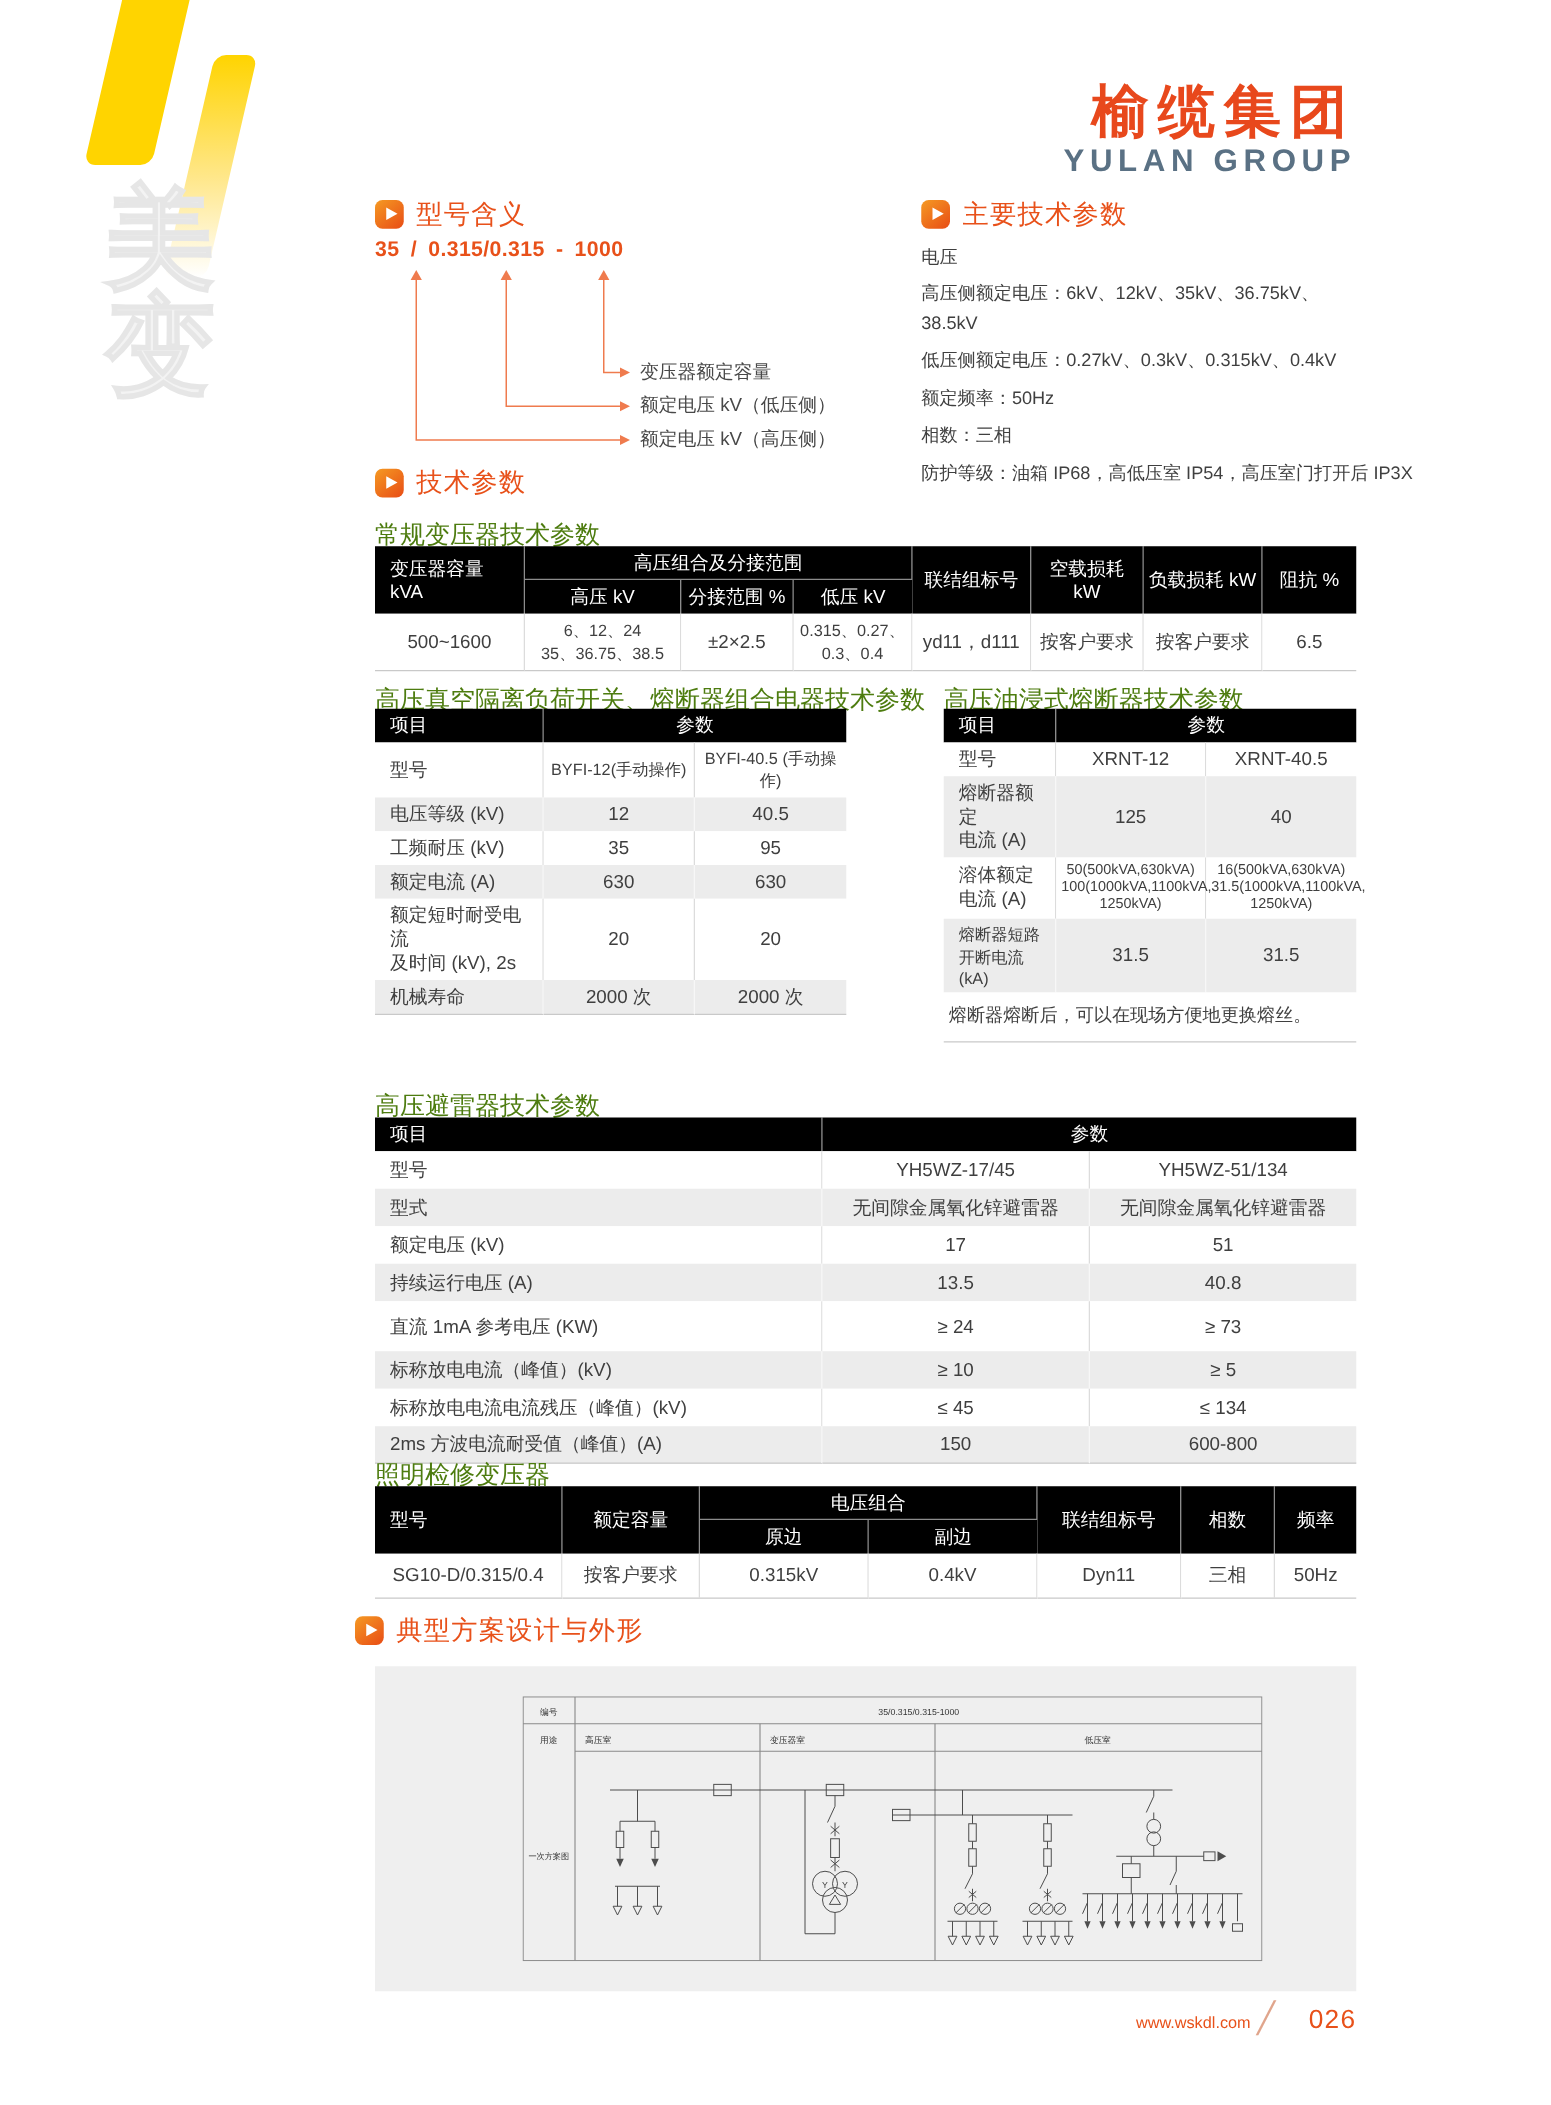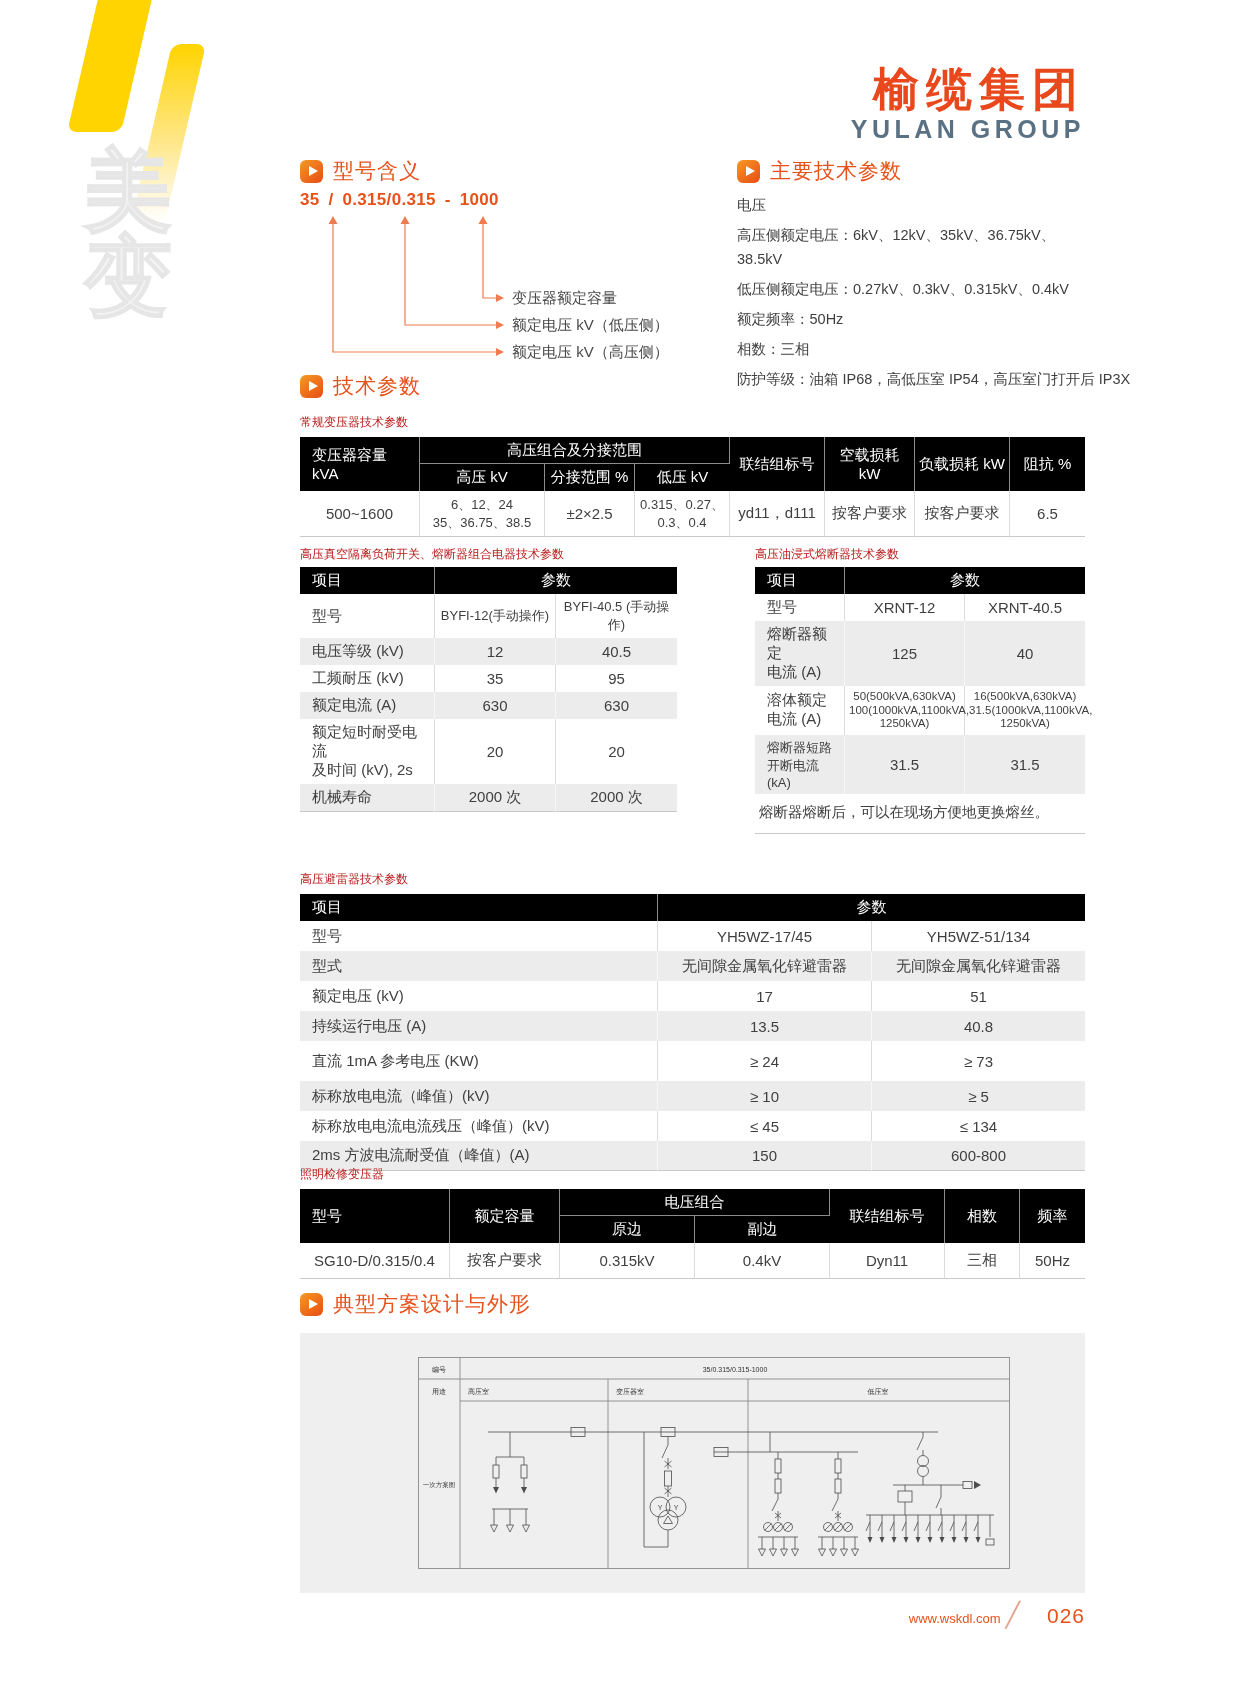--- a/index.html
+++ b/index.html
@@ -30,21 +30,21 @@
                      border-bottom:5.5px solid transparent; margin-left:3px; }
   .sec-title { font-size:21px; color:#e8511a; letter-spacing:1px;font-family:Liberation Serif, serif; }
 
   .model-code { position:absolute; left:300px; top:190px; color:#e8511a; font-weight:700; font-size:17px; word-spacing:4px; letter-spacing:0.3px; }
   .tree-label { position:absolute; left:512px; font-size:15px; color:#484848; line-height:18px; white-space:nowrap; }
 
   .params { position:absolute; left:737px; top:196px; width:372px; }
   .params .hd { font-size:14.5px; margin-bottom:8px; }
   .params p { font-size:14.5px; line-height:24px; margin-bottom:6px; white-space:pre; }
 
-  .tbl-cap { position:absolute; font-size:12px; color:#b91c1c; }
+  .tbl-cap { position:absolute; font-size:20px; color:#4d7c0f; }
 
   
   table.t { position:absolute; border-collapse:separate; border-spacing:0; table-layout:fixed; font-size:15px; color:#3f3f3f; }
   .t th { background:#000000; color:#fff; font-weight:500; text-align:center; padding:3px 4px;
           border-right:1px solid rgba(255,255,255,.55); height:27px; }
   .t th:last-child { border-right:0; }
   .t th.hb { border-bottom:1px solid rgba(255,255,255,.55); }
   .t td { text-align:center; padding:4px 4px; border-right:1px solid #dcdcdc; background:#fff; }
   .t td:last-child { border-right:0; }
   .t tbody tr:nth-child(even) td { background:#ececec; border-right-color:#f7f7f7; }
@@ -356,21 +356,21 @@
         <td>按客户要求</td>
         <td>0.315kV</td>
         <td>0.4kV</td>
         <td>Dyn11</td>
         <td>三相</td>
         <td>50Hz</td>
       </tr>
     </tbody>
   </table>
 
-  <div class="sec" style="left:300px; top:1290px;">
+  <div class="sec" style="left:284px; top:1290px;">
     <span class="sec-icon"></span>
     <span class="sec-title">典型方案设计与外形</span>
   </div>
 
   <div class="graybox">
     <svg class="schematic" viewBox="0 0 592 212">
 
       <g stroke="#8a8a8a" stroke-width="0.9" fill="none">
         <rect x="0.5" y="0.5" width="591" height="211"></rect>
         <line x1="42" y1="0.5" x2="42" y2="211.5"></line>

